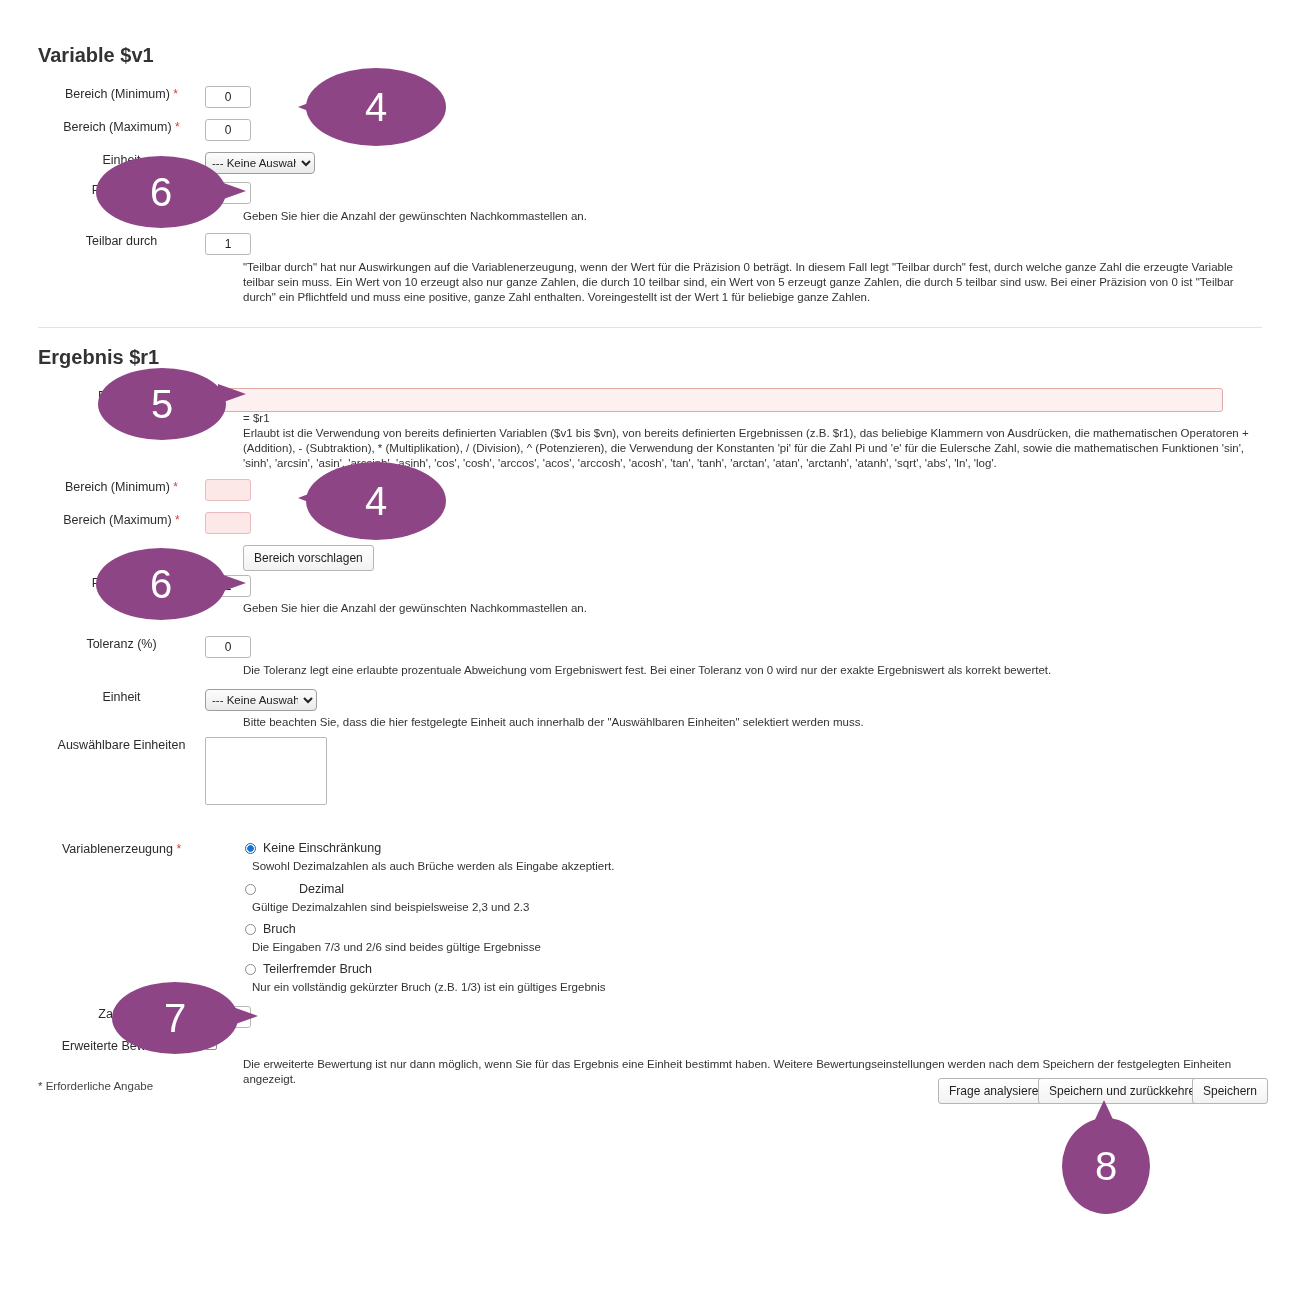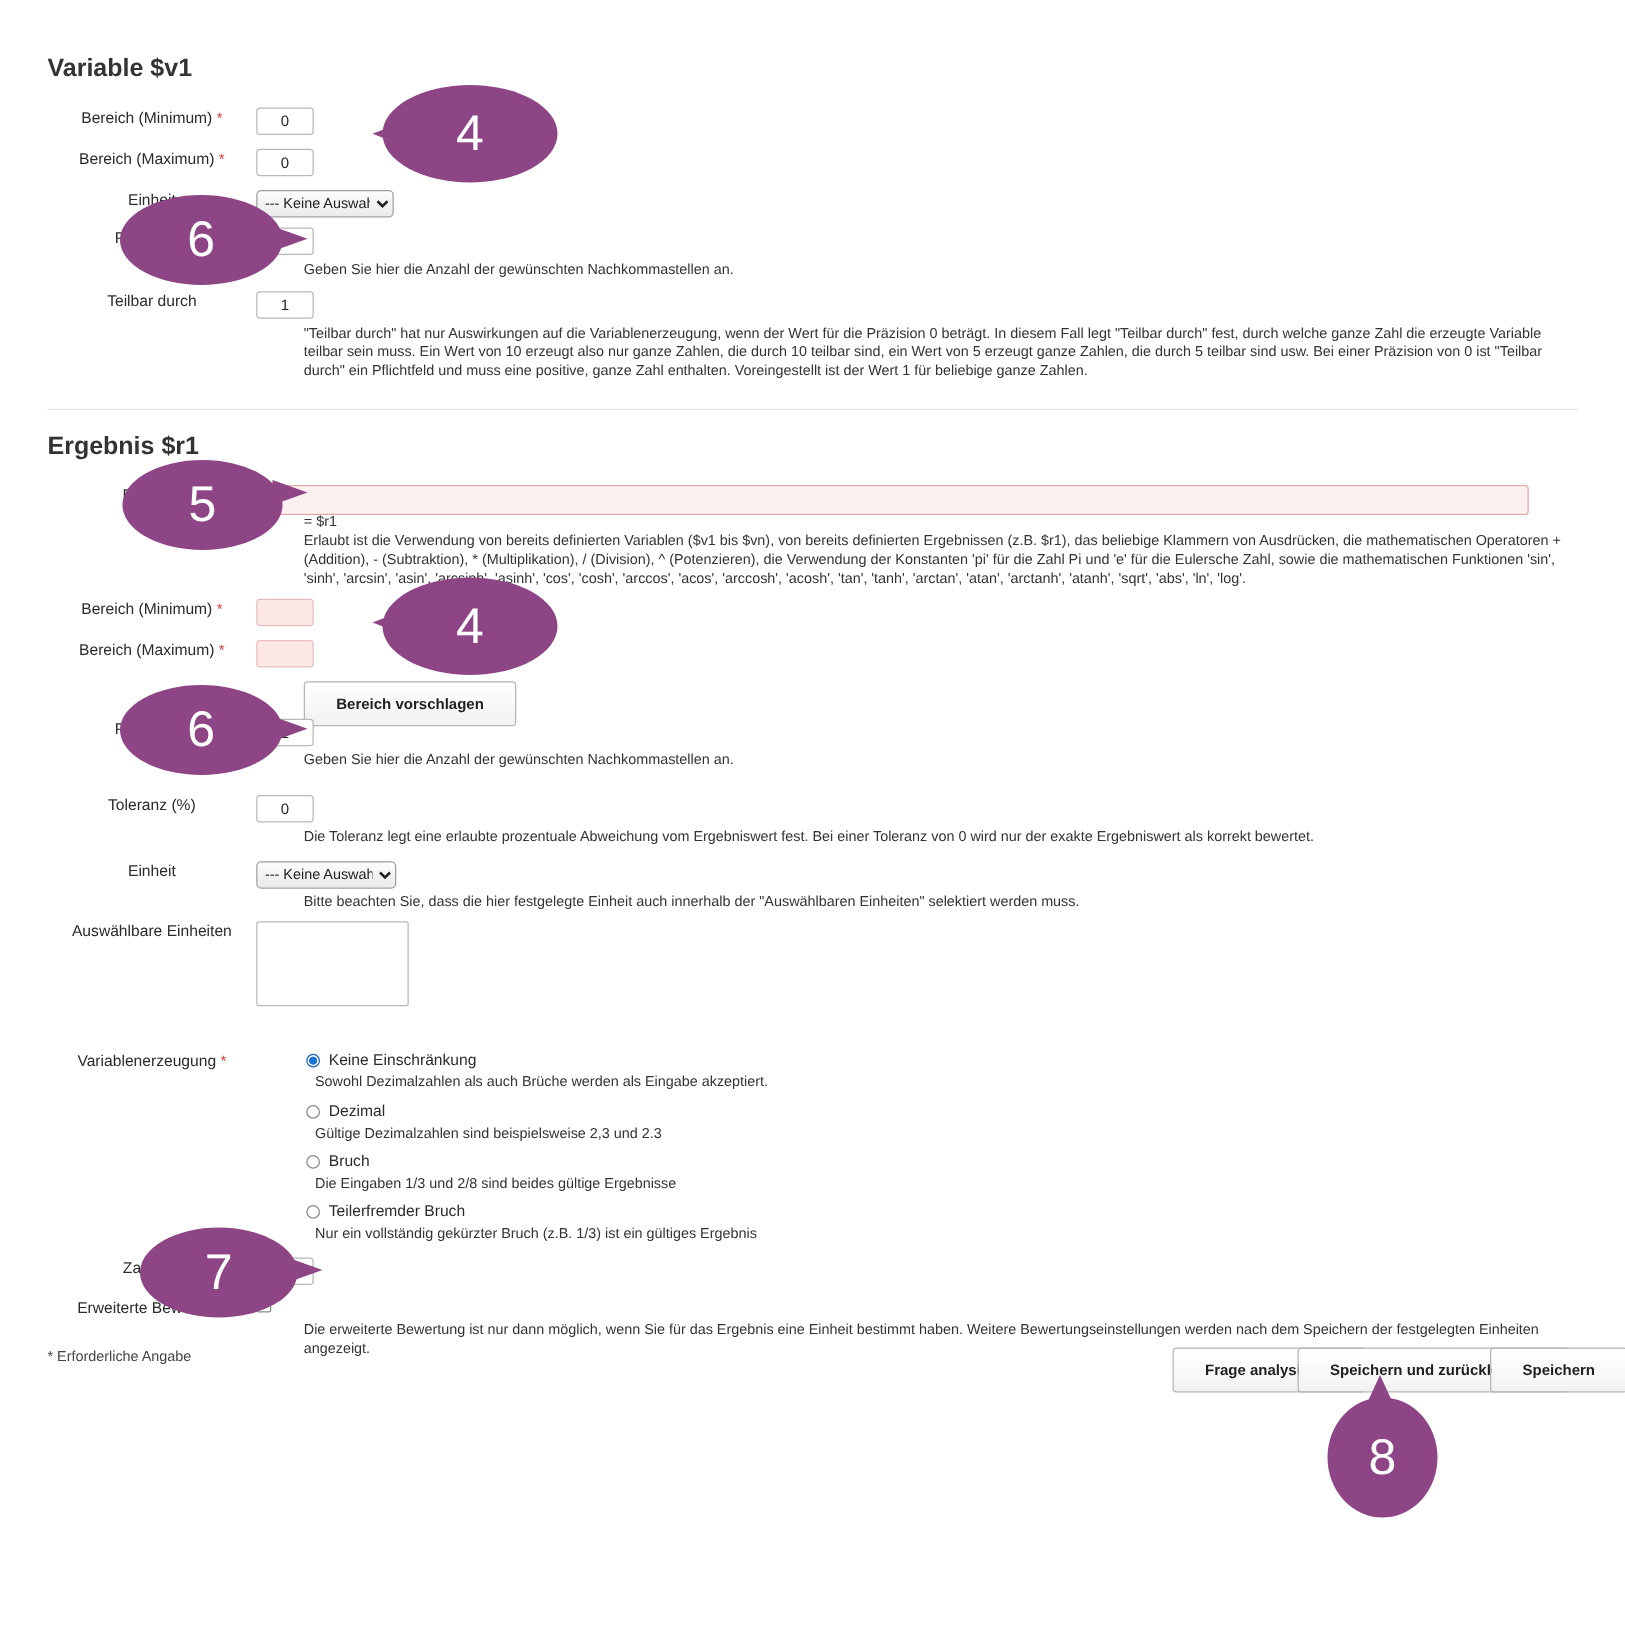--- a/index.html
+++ b/index.html
@@ -93,24 +93,23 @@
     background: #e2e2e2;
   }
   .btn {
     box-sizing: border-box;
     border: 1px solid #b5b5b5;
     background: linear-gradient(#ffffff, #f2f2f2);
     border-radius: 3px;
     font-family: "Liberation Sans", sans-serif;
     font-size: 12px;
     color: #1f1f1f;
-    height: 36px;
-    padding: 0 25px;
+    height: 26px;
+    padding: 0 10px;
     cursor: pointer;
-    font-weight: bold;
   }
   .textarea {
     box-sizing: border-box;
     width: 122px;
     height: 68px;
     border: 1px solid #b8b8b8;
     background: #fff;
     border-radius: 2px;
   }
   .radio-row {
@@ -282,31 +281,31 @@
   <div class="label" style="position:absolute; left:0; top:841px;">
     <span>Variablenerzeugung</span> <span class="req">*</span>
   </div>
 
   <div class="radio-row" style="left:245px; top:841px;">
     <span class="radio on"></span>
     <span class="radio-label">Keine Einschränkung</span>
   </div>
   <div class="radio-desc" style="left:252px; top:860px;">Sowohl Dezimalzahlen als auch Brüche werden als Eingabe akzeptiert.</div>
 
-  <div class="radio-row" style="left:245px; top:882px;">
+  <div class="radio-row" style="left:245px; top:882px;gap:36px;">
     <span class="radio"></span>
     <span class="radio-label">Dezimal</span>
   </div>
   <div class="radio-desc" style="left:252px; top:901px;">Gültige Dezimalzahlen sind beispielsweise 2,3 und 2.3</div>
 
   <div class="radio-row" style="left:245px; top:922px;">
     <span class="radio"></span>
     <span class="radio-label">Bruch</span>
   </div>
-  <div class="radio-desc" style="left:252px; top:941px;">Die Eingaben 1/3 und 2/8 sind beides gültige Ergebnisse</div>
+  <div class="radio-desc" style="left:252px; top:941px;">Die Eingaben 7/3 und 2/6 sind beides gültige Ergebnisse</div>
 
   <div class="radio-row" style="left:245px; top:962px;">
     <span class="radio"></span>
     <span class="radio-label">Teilerfremder Bruch</span>
   </div>
   <div class="radio-desc" style="left:252px; top:981px;">Nur ein vollständig gekürzter Bruch (z.B. 1/3) ist ein gültiges Ergebnis</div>
 
   <div class="row" style="left:0; top:1006px;">
     <div class="label"><span>Zahlen</span> <span class="req">*</span></div>
     <input class="txt small" type="text" value="1" style="">

